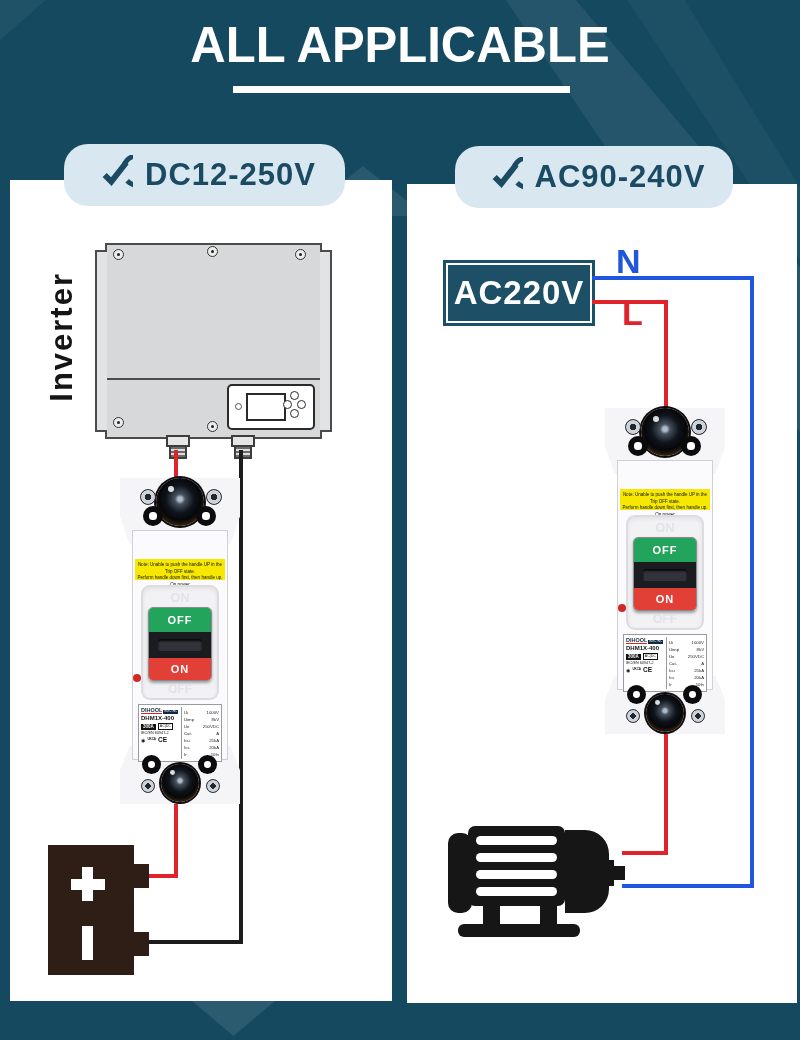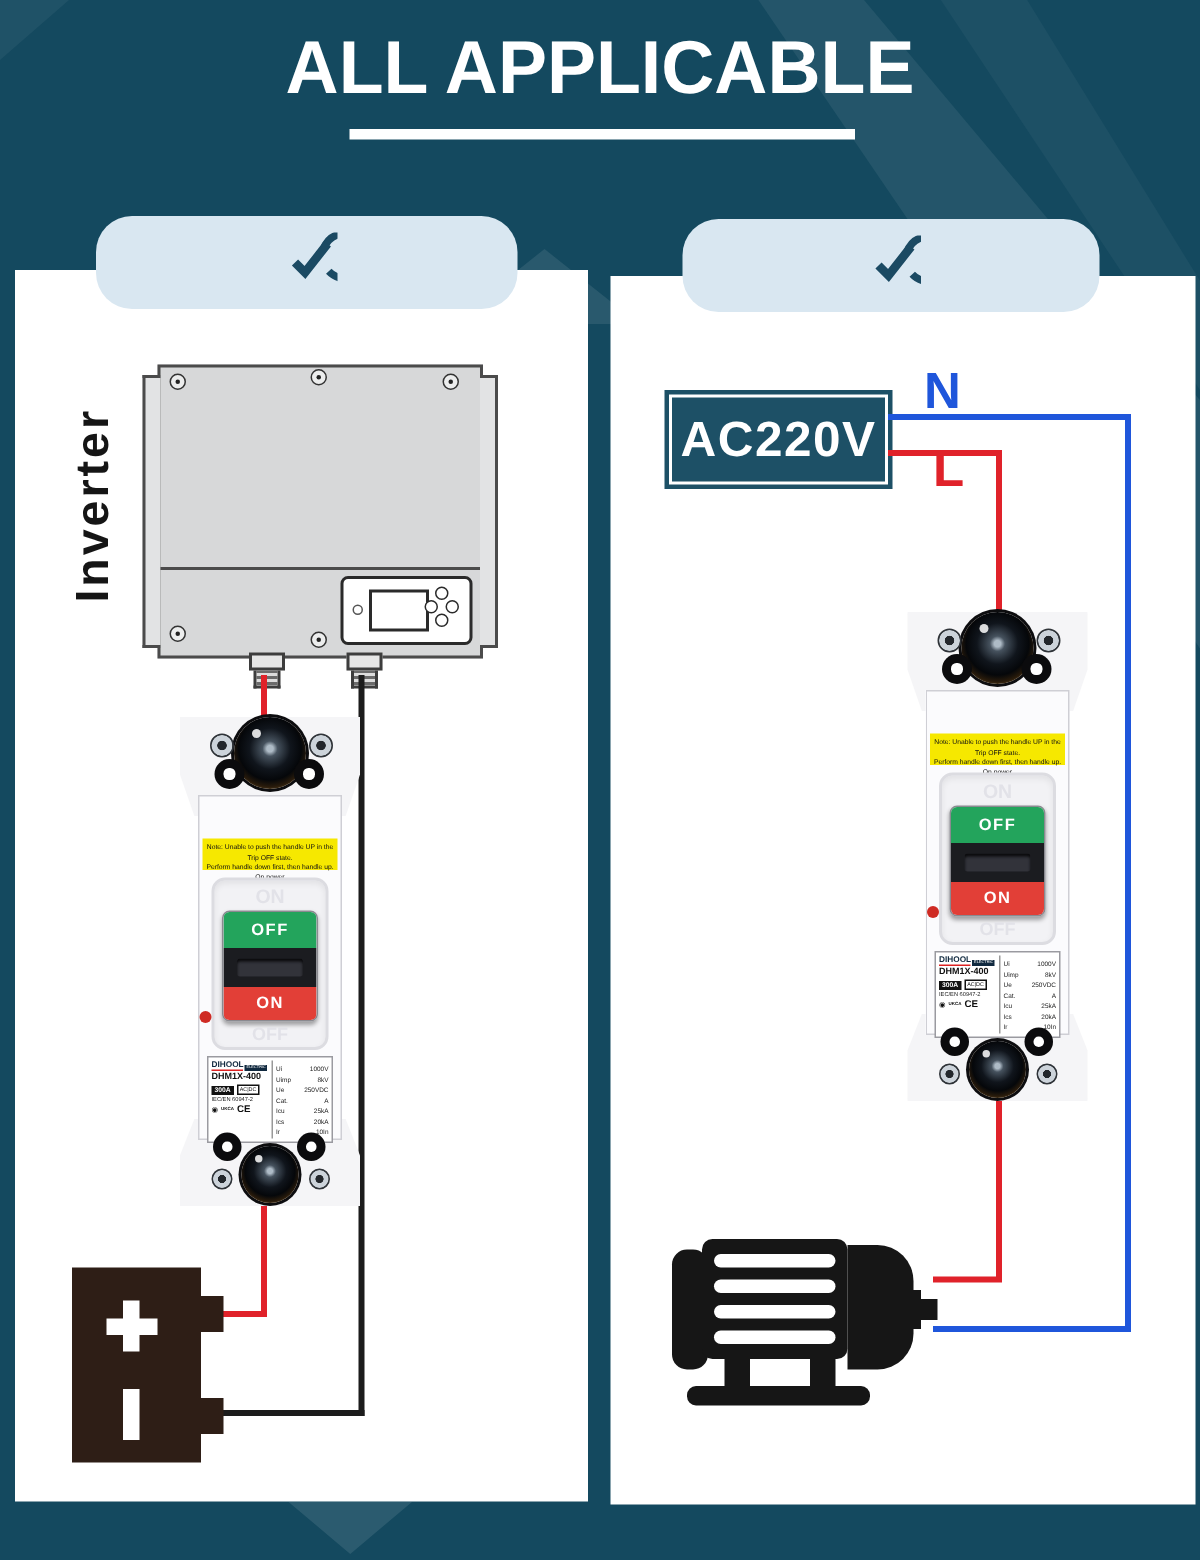--- a/index.html
+++ b/index.html
@@ -155,26 +155,28 @@
 <div class="abs title-underline"></div>
 
 <div class="abs card card-left"></div>
 <div class="abs card card-right"></div>
 
 <div class="abs pill pill-dc">
   <svg class="check-icon" viewBox="0 0 48 48">
     <path d="M41 31 A18 18 0 1 0 37 13" fill="none" stroke="#1b4a63" stroke-width="6"></path>
     <path d="M14 24 L22 32 L40 9" fill="none" stroke="#1b4a63" stroke-width="7" stroke-linecap="butt"></path>
   </svg>
+  <span>DC12-250V</span>
 </div>
 <div class="abs pill pill-ac">
   <svg class="check-icon" viewBox="0 0 48 48">
     <path d="M41 31 A18 18 0 1 0 37 13" fill="none" stroke="#1b4a63" stroke-width="6"></path>
     <path d="M14 24 L22 32 L40 9" fill="none" stroke="#1b4a63" stroke-width="7" stroke-linecap="butt"></path>
   </svg>
+  <span>AC90-240V</span>
 </div>
 
 <div class="abs inverter-label">Inverter</div>
 
 <div class="abs inverter">
   <div class="flange l"></div>
   <div class="flange r"></div>
   <div class="iscrew" style="left:6px;top:4px;"></div>
   <div class="iscrew" style="left:100px;top:1px;"></div>
   <div class="iscrew" style="left:188px;top:4px;"></div>

